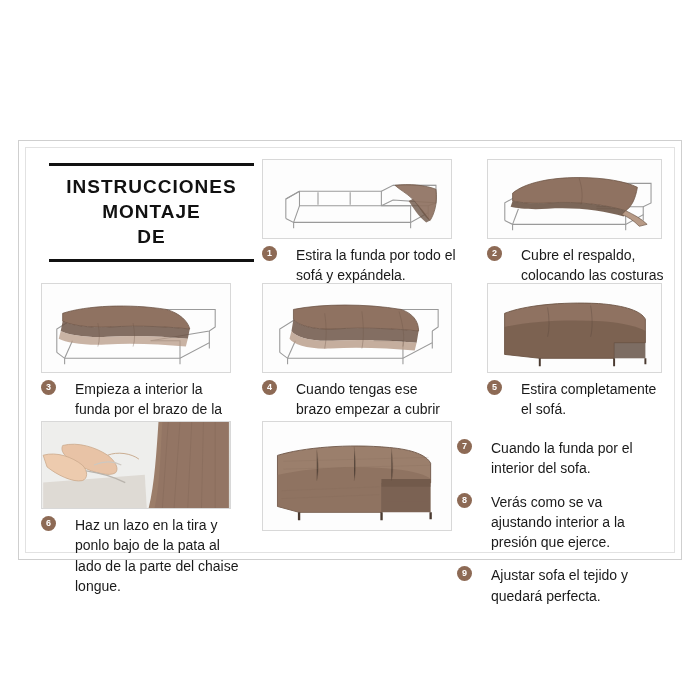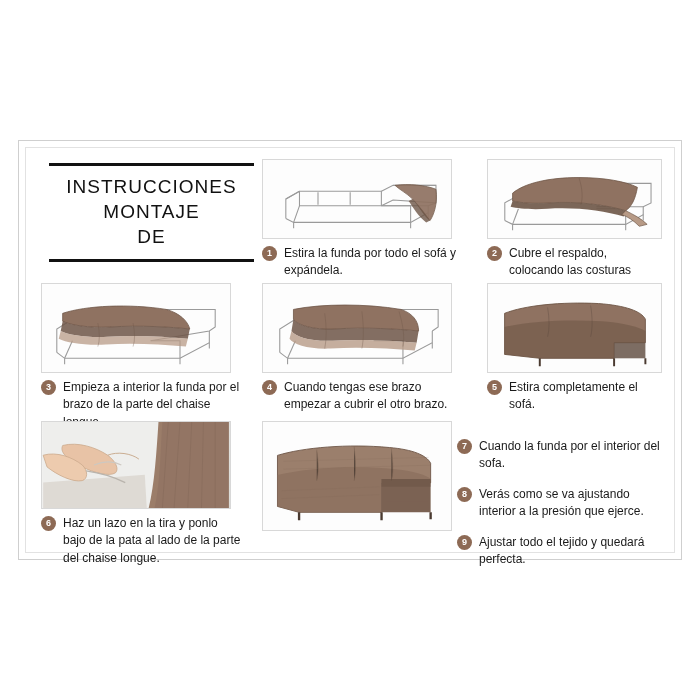--- a/index.html
+++ b/index.html
@@ -57,21 +57,21 @@
     width: 100%;
   }
   .title-rule.bottom {
     margin-top: 6px;
   }
   .title-lines {
     padding: 8px 0 4px 0;
   }
   .title-lines div {
     font-size: 19px;
-    font-weight: normal;
+    font-weight: bold;
     letter-spacing: 1px;
     color: #111111;
     line-height: 1.32;
     text-align: center;
   }
 
   
   .panel {
     position: absolute;
     box-sizing: border-box;
@@ -107,23 +107,24 @@
     border-radius: 50%;
     background: #8d6a55;
     color: #ffffff;
     font-size: 9px;
     font-weight: bold;
     line-height: 15px;
     text-align: center;
     margin-top: 1px;
   }
   .cap-text {
-    font-size: 12px;
+    font-size: 14px;
     line-height: 1.45;
     color: #1a1a1a;
+    margin-left: 12px;
   }
 
   
   .side-list {
     position: absolute;
     left: 438px;
     top: 297px;
     width: 205px;
   }
   .side-list .caption {
@@ -350,18 +351,18 @@
       <div class="caption">
         <div class="bullet">7</div>
         <div class="cap-text">Cuando la funda por el interior del sofa.</div>
       </div>
       <div class="caption">
         <div class="bullet">8</div>
         <div class="cap-text">Verás como se va ajustando interior a la presión que ejerce.</div>
       </div>
       <div class="caption">
         <div class="bullet">9</div>
-        <div class="cap-text">Ajustar todo el tejido y quedará perfecta.</div>
+        <div class="cap-text">Ajustar sofa el tejido y quedará perfecta.</div>
       </div>
     </div>
 
   </div>
 </div>
 
 </body></html>

